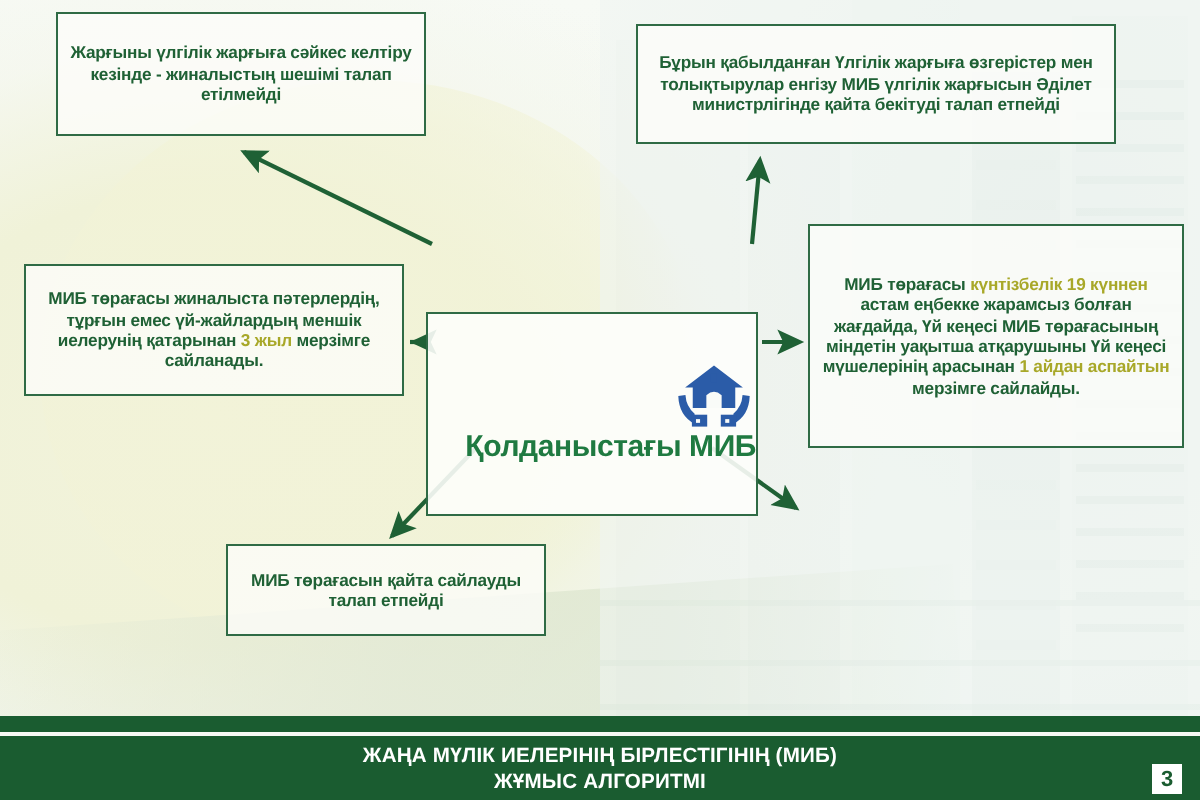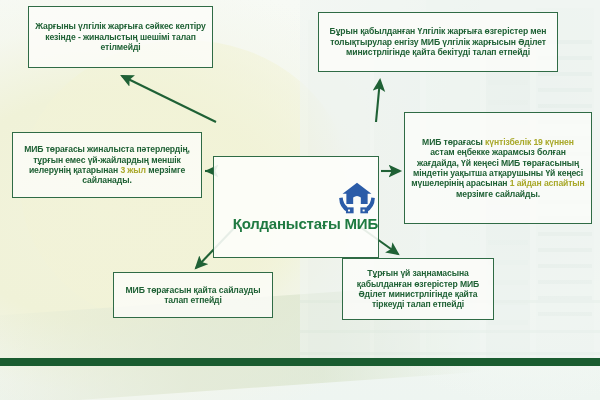--- a/index.html
+++ b/index.html
@@ -254,32 +254,38 @@
   <div class="node" id="node-left">
       <span>МИБ төрағасы жиналыста пәтерлердің, тұрғын емес үй-жайлардың меншік иелерунің қатарынан <span class="hl">3 жыл</span> мерзімге сайланады.</span>
     </div>
 
   <div class="node" id="node-right">
       <span>МИБ төрағасы <span class="hl">күнтізбелік 19 күннен</span> астам еңбекке жарамсыз болған жағдайда, Үй кеңесі МИБ төрағасының міндетін уақытша атқарушыны Үй кеңесі мүшелерінің арасынан <span class="hl">1 айдан аспайтын</span> мерзімге сайлайды.</span>
     </div>
 
   <div class="node" id="node-bot-left">МИБ төрағасын қайта сайлауды талап етпейді</div>
 
-  <div class="node" id="node-bot-right">Тұрғын үй заңнамасына қабылданған өзгерістер МИБ Әділет министрлігінде қайта тіркеуді талап етпейді</div>
 
   <div id="node-center">
     <svg id="center-icon" viewBox="0 0 48 40">
       <path d="M24 2 L41 15 L36.5 15 L36.5 27 L11.5 27 L11.5 15 L7 15 Z" fill="#2b5ca8"></path>
       <path d="M19.5 27 L19.5 19.5 Q24 15.6 28.5 19.5 L28.5 27 Z" fill="#f9fbf8"></path>
       <rect x="22.2" y="6.6" width="3.4" height="5.2" fill="#2b5ca8"></rect>
       <path d="M3 20 Q3.4 31.6 12.6 36.4 L12.6 30.4 Q7.6 26.2 7.2 19.4 Z" fill="#2b5ca8"></path>
       <path d="M45 20 Q44.6 31.6 35.4 36.4 L35.4 30.4 Q40.4 26.2 40.8 19.4 Z" fill="#2b5ca8"></path>
       <rect x="11" y="31" width="9" height="7" fill="#2b5ca8"></rect>
       <rect x="28" y="31" width="9" height="7" fill="#2b5ca8"></rect>
       <rect x="13.4" y="33.6" width="2.4" height="2.2" fill="#f9fbf8"></rect>
       <rect x="30.6" y="33.6" width="2.4" height="2.2" fill="#f9fbf8"></rect>
     </svg>
     <div id="center-label">Қолданыстағы МИБ</div>
   </div>
 
   <div id="footer-strip"></div>
+  <div id="footer">
+    <div id="footer-inner">
+      <div>ЖАҢА МҮЛІК ИЕЛЕРІНІҢ БІРЛЕСТІГІНІҢ (МИБ)</div>
+      <div>ЖҰМЫС АЛГОРИТМІ</div>
+    </div>
+    <div id="page-number">3</div>
+  </div>
 
 </div>
 
 </body></html>

